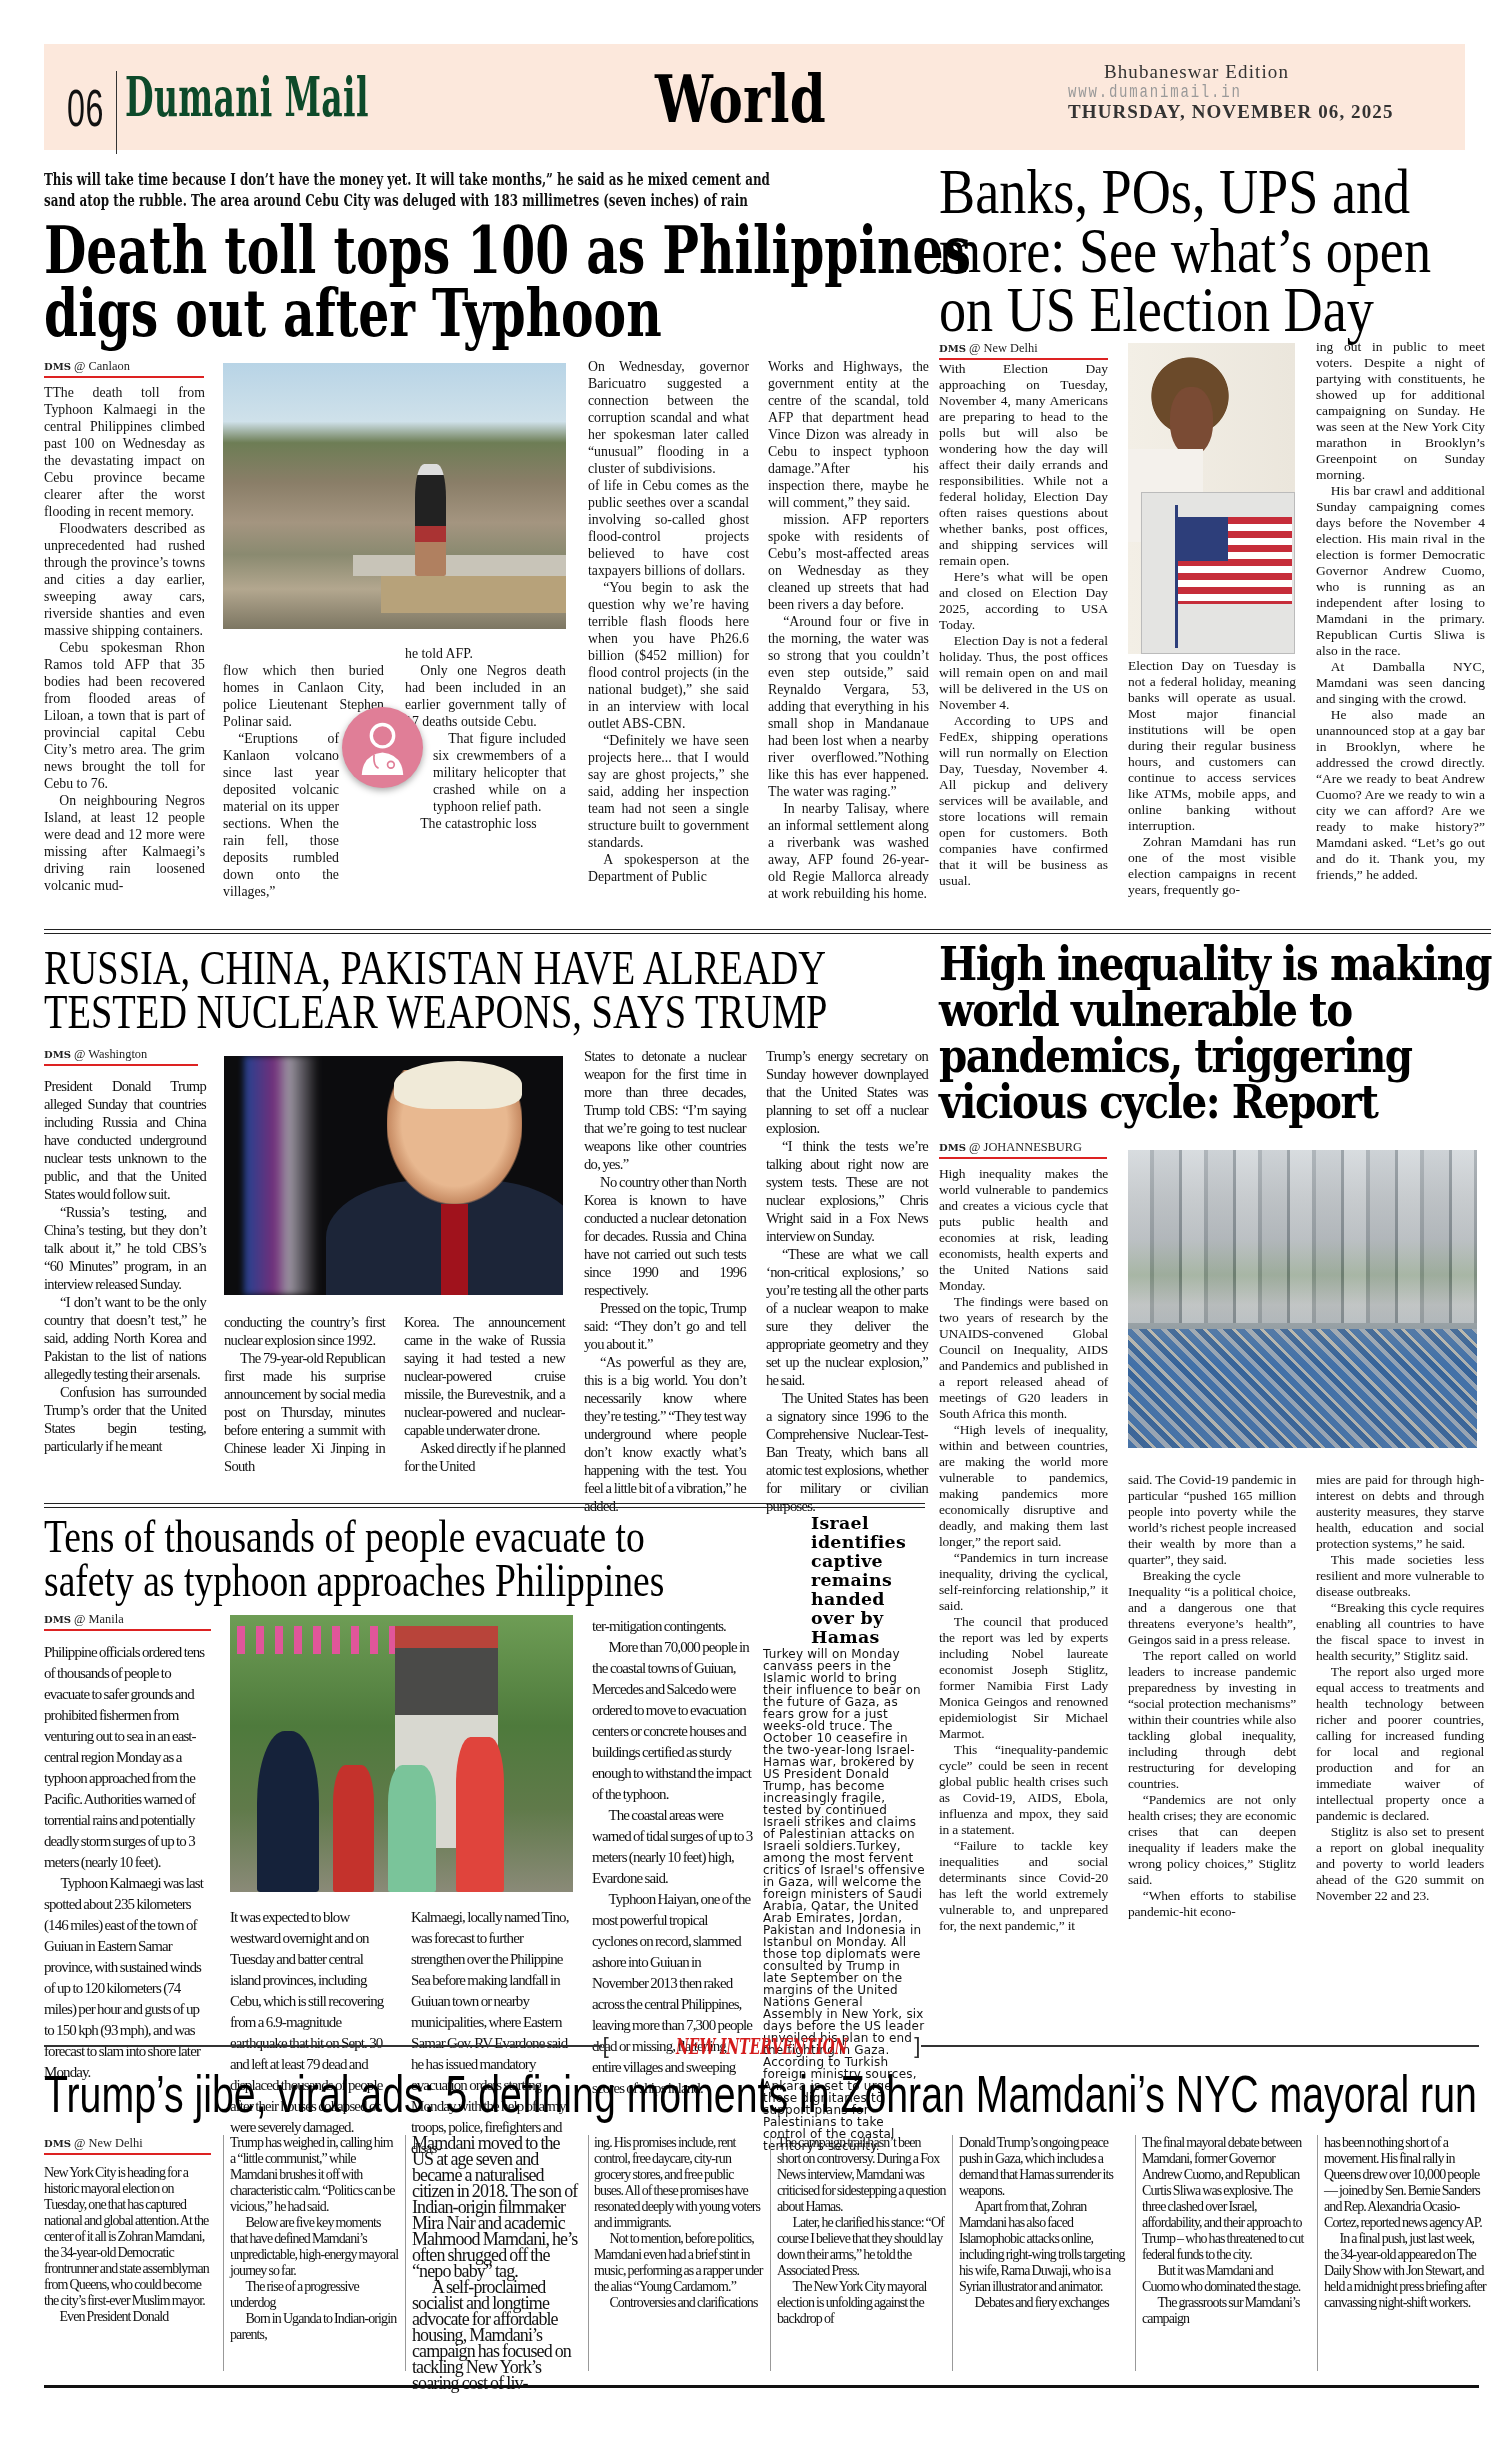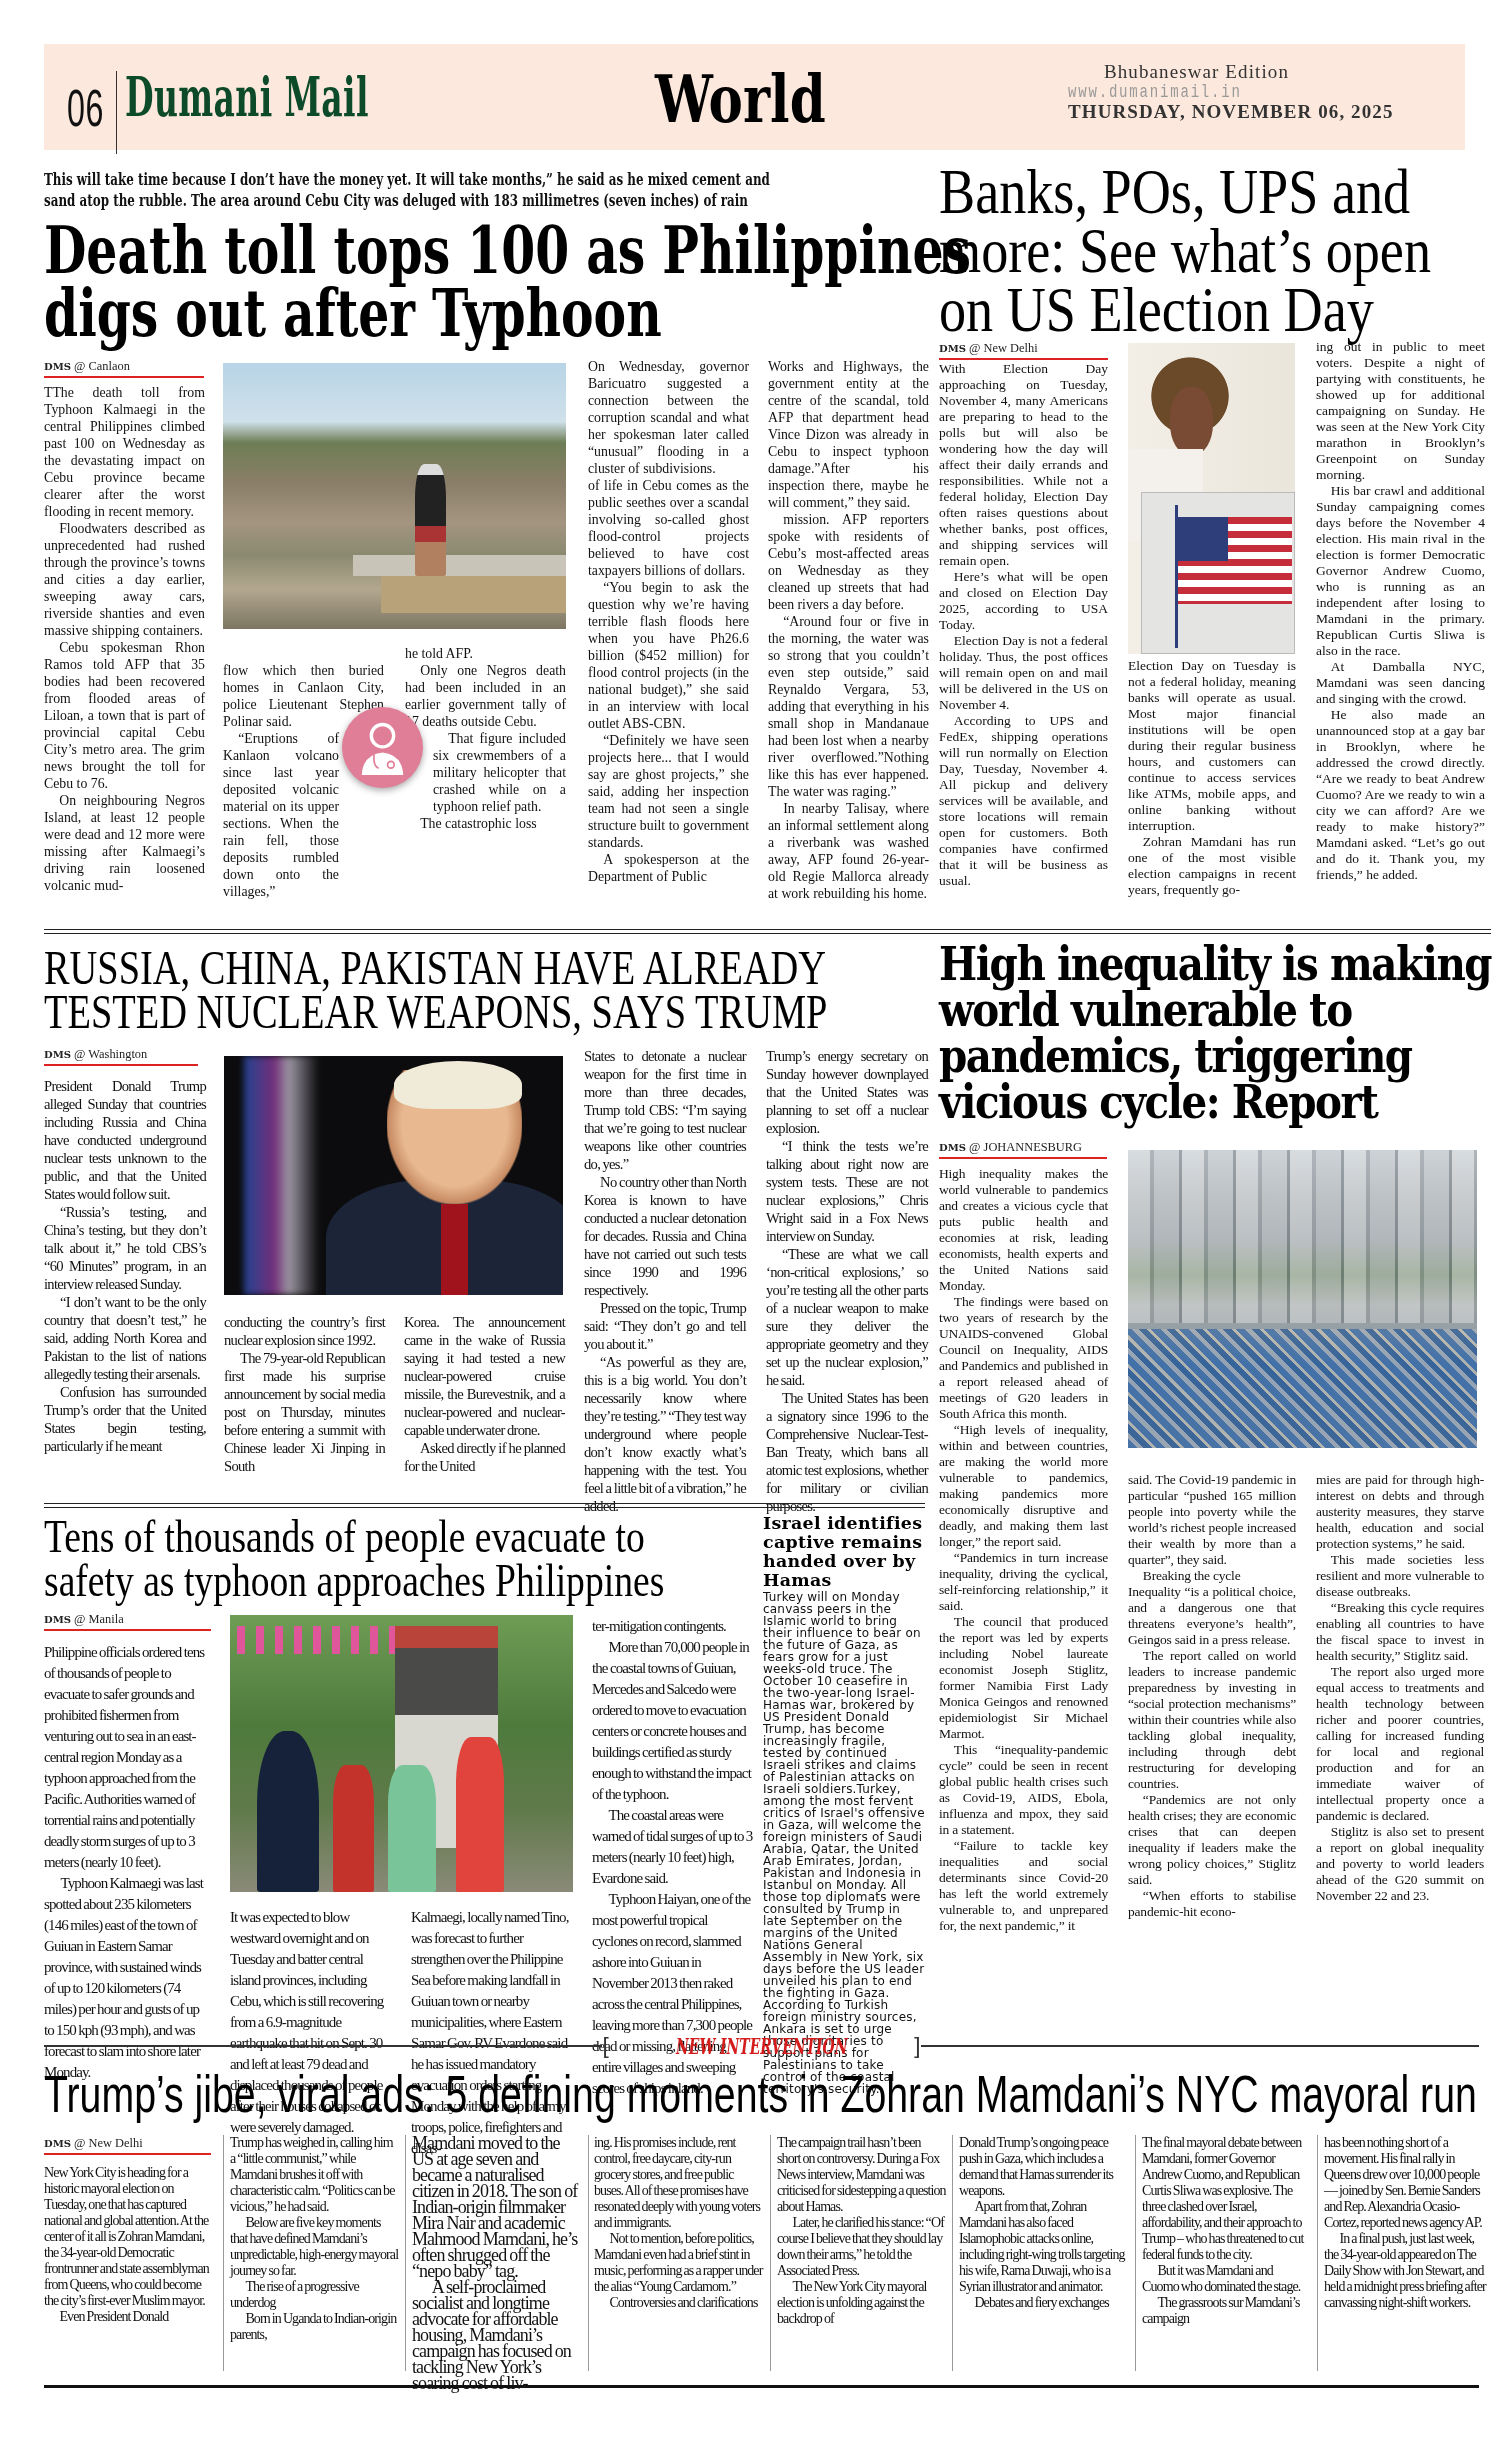--- a/index.html
+++ b/index.html
@@ -64,21 +64,21 @@
 
   .doc-icon { width: 81px; height: 81px; border-radius: 50%; background: #e07e97; box-shadow: 0 2.3px 7.9px rgba(0,0,0,0.35); display: flex; align-items: center; justify-content: center; }
 
   .tag-wrap { display: flex; align-items: center; }
   .tag-line { flex: 1; height: 1.7px; background: #333; }
   .tag-box { font-family: "DejaVu Serif", serif; font-weight: bold; font-style: italic; font-size: 22.5px; color: #d41c1c; padding: 0 14.6px; transform: scaleX(0.62); white-space: nowrap; }
   .tag-bracket { font-family: "Liberation Sans", sans-serif; font-size: 22.5px; color: #333; }
 
   .vsep { position: absolute; width: 0.6px; background: #999; }
   .israel-box { font-family: "DejaVu Sans", sans-serif; }
-  .israel-title { font-family: "DejaVu Serif", serif; font-weight: bold; font-size: 17.4px; line-height: 19px; color: #000; letter-spacing: 0.3px; }
+  .israel-title { font-family: "DejaVu Serif", serif; font-weight: bold; font-size: 17.4px; line-height: 19px; color: #000; letter-spacing: 0.3px; margin-left: 48px; }
   .israel-body { font-size: 12px; line-height: 12px; letter-spacing: 0.2px; color: #111; margin-top: 1.1px; }
 </style>
 </head>
 <body>
 
 <div class="abs masthead">
   <div class="abs mh-page">06</div>
   <div class="abs mh-vline"></div>
   <div class="abs mh-brand">Dumani Mail</div>
   <div class="abs mh-section">World</div>

